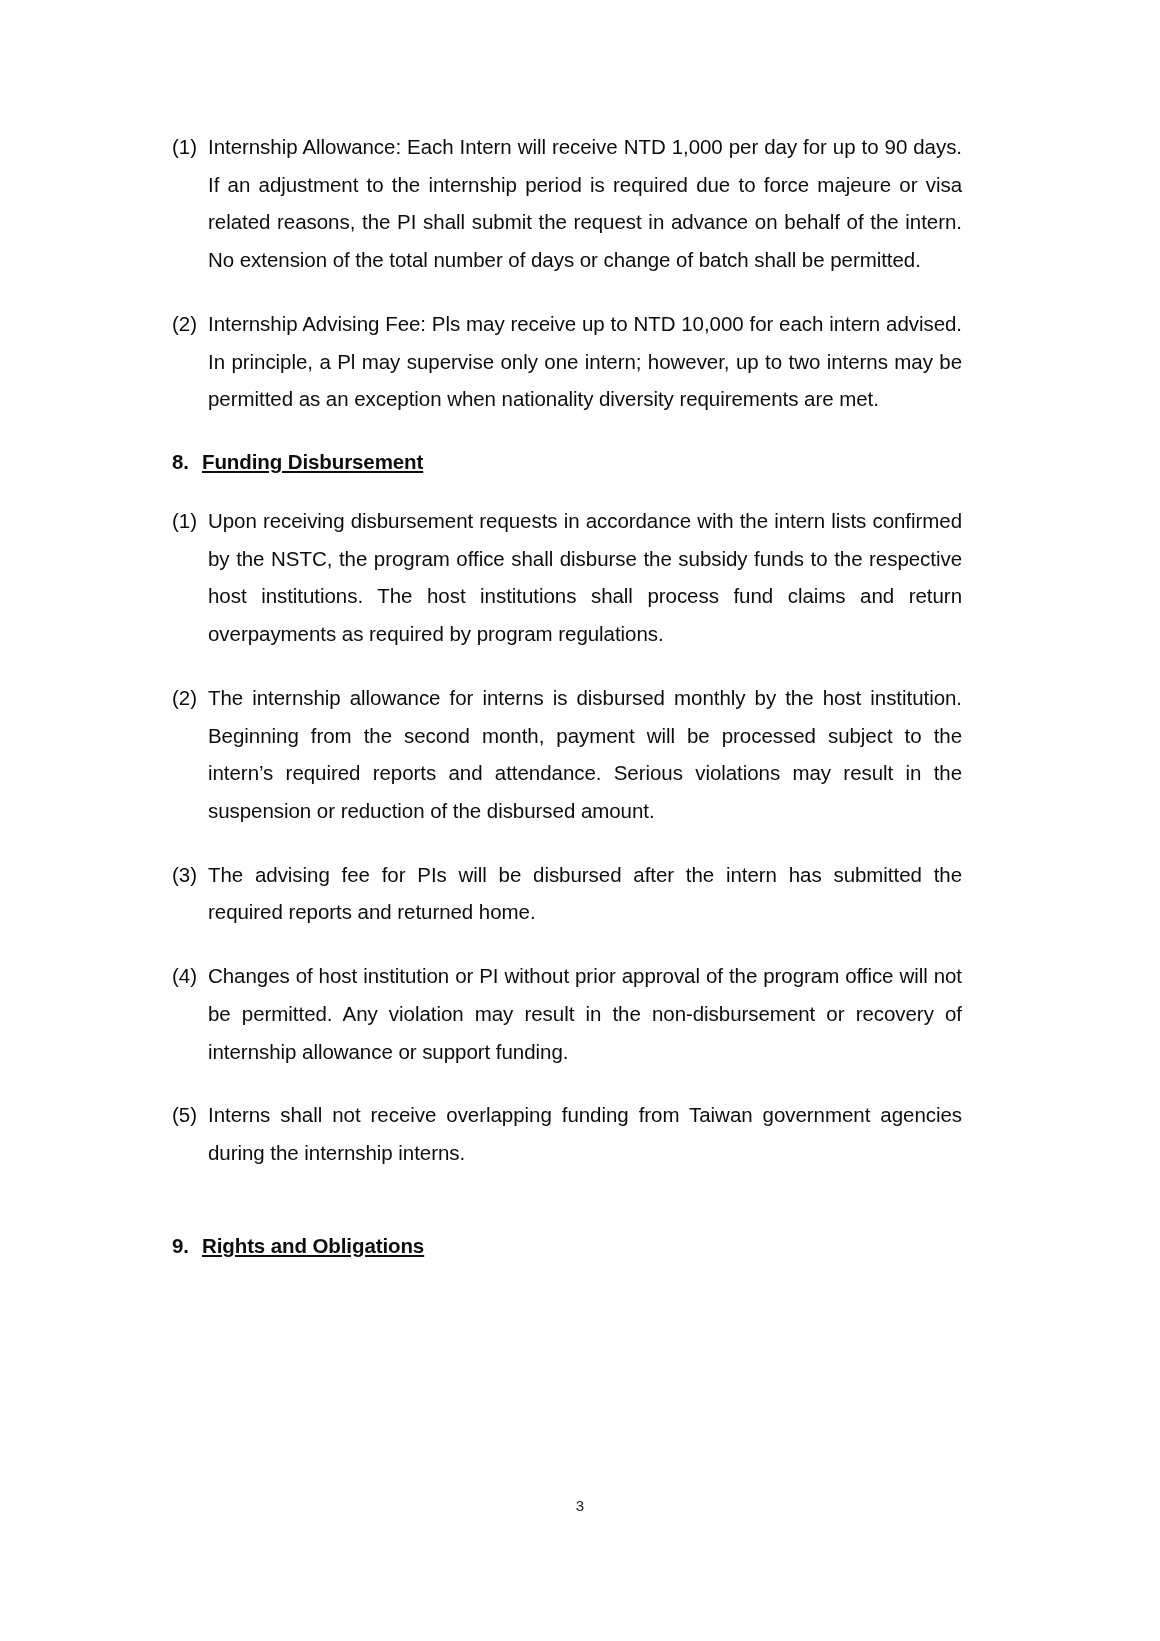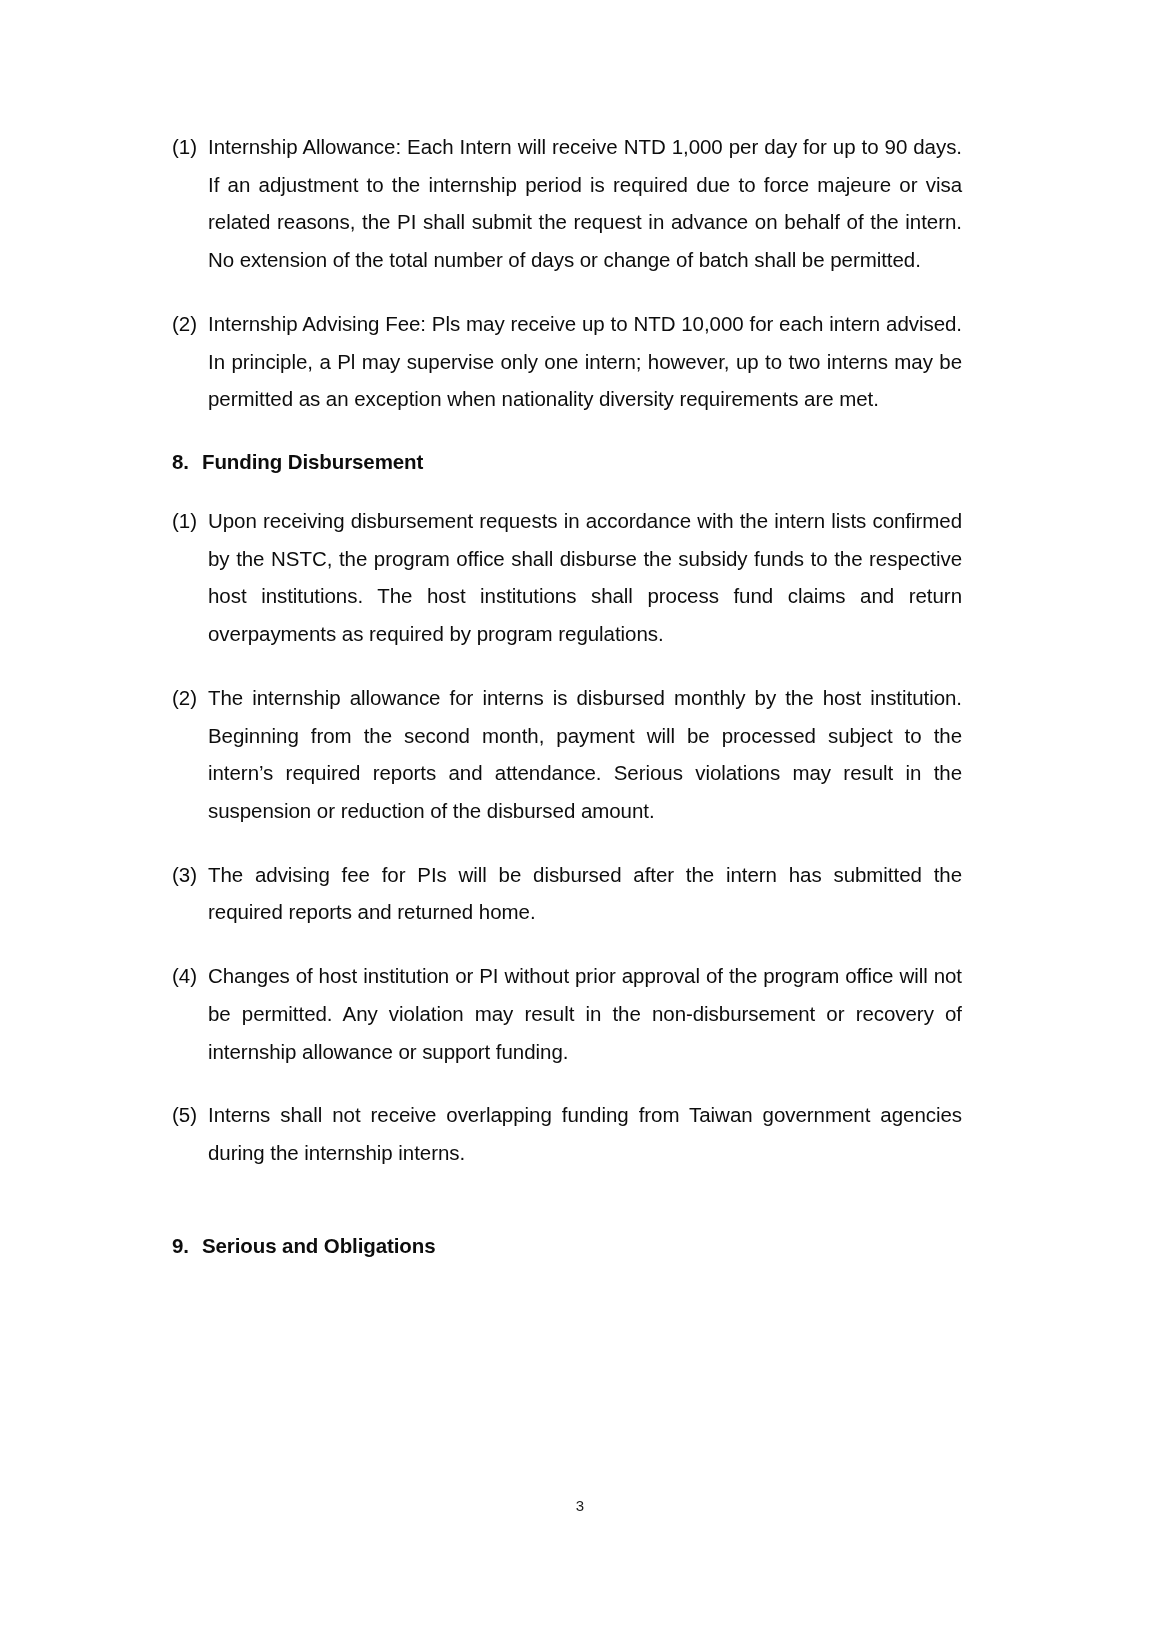--- a/index.html
+++ b/index.html
@@ -34,20 +34,21 @@
     font-size: 20.5px;
     line-height: 1.36;
     letter-spacing: -0.1px;
   }
   .section .sec-num {
     width: 30px;
     flex: 0 0 30px;
   }
   .section .sec-title {
     flex: 1 1 auto;
+    text-decoration: underline;
   }
 
   
   .item {
     display: flex;
     align-items: flex-start;
     font-size: 20.5px;
     line-height: 1.84;
     letter-spacing: -0.05px;
   }
@@ -135,20 +136,20 @@
 
     <div class="item">
       <span class="item-num">(5)</span>
       <span class="item-body">Interns shall not receive overlapping funding from Taiwan government agencies during the internship interns.</span>
     </div>
 
     <div class="sp-60"></div>
 
     <div class="section">
       <span class="sec-num">9.</span>
-      <span class="sec-title">Serious and Obligations</span>
+      <span class="sec-title">Rights and Obligations</span>
     </div>
 
   </div>
 
   <div class="page-number">3</div>
 
 </div>
 
 </body></html>

